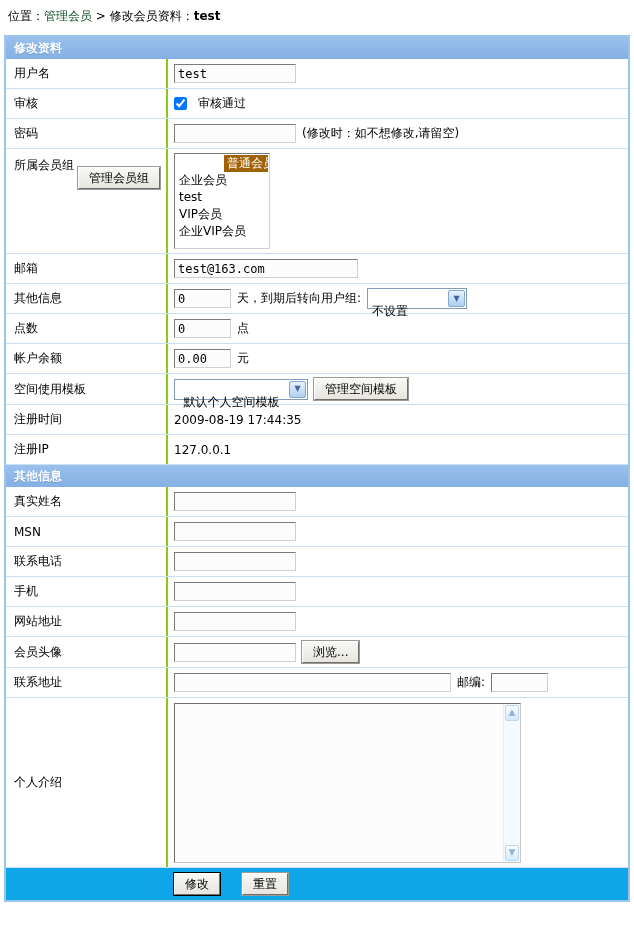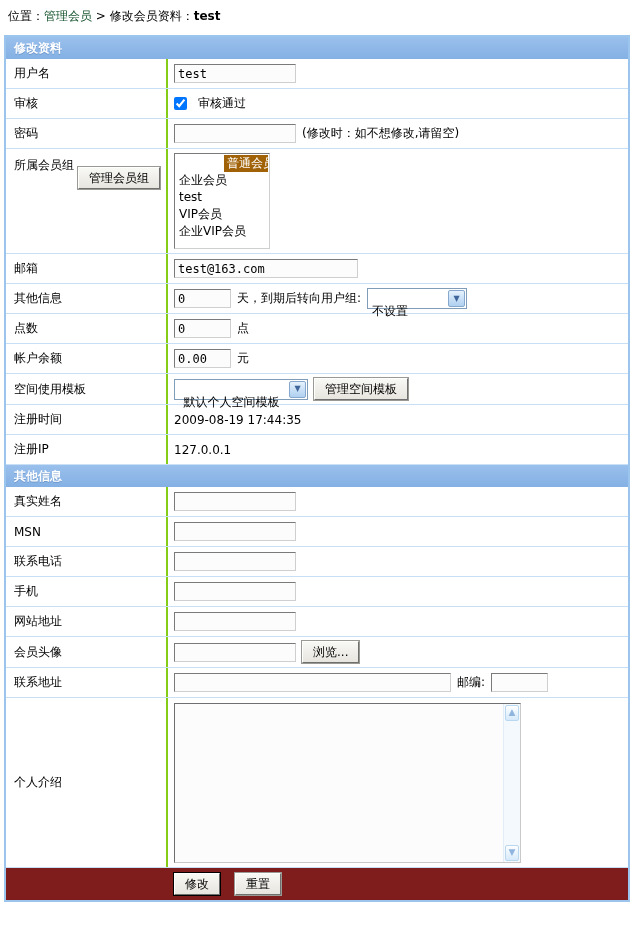--- a/index.html
+++ b/index.html
@@ -89,21 +89,21 @@
   }
   .sb-btn {
     height:16px; display:flex; align-items:center; justify-content:center;
     background:linear-gradient(#FDFEFF,#D6E9FB);
     border:1px solid #B9D8F0; border-radius:2px;
     color:#8FB5DE; font-size:9px; line-height:1; cursor:pointer;
   }
 
   .hint { color:#000; }
 
-  .button-row { display:flex; align-items:center; gap:15px; padding:5px 0 5px 168px; background:#7f1d1d; min-height:30px; }
+  .button-row { display:flex; align-items:center; gap:22px; padding:5px 0 5px 168px; background:#0ea5e9; min-height:30px; }
 </style>
 </head>
 <body>
 
 <div class="breadcrumb">
   <span>位置：</span><a>管理会员</a><span> &gt; </span><span>修改会员资料：</span><b>test</b>
 </div>
 
 <div class="panel">
 

